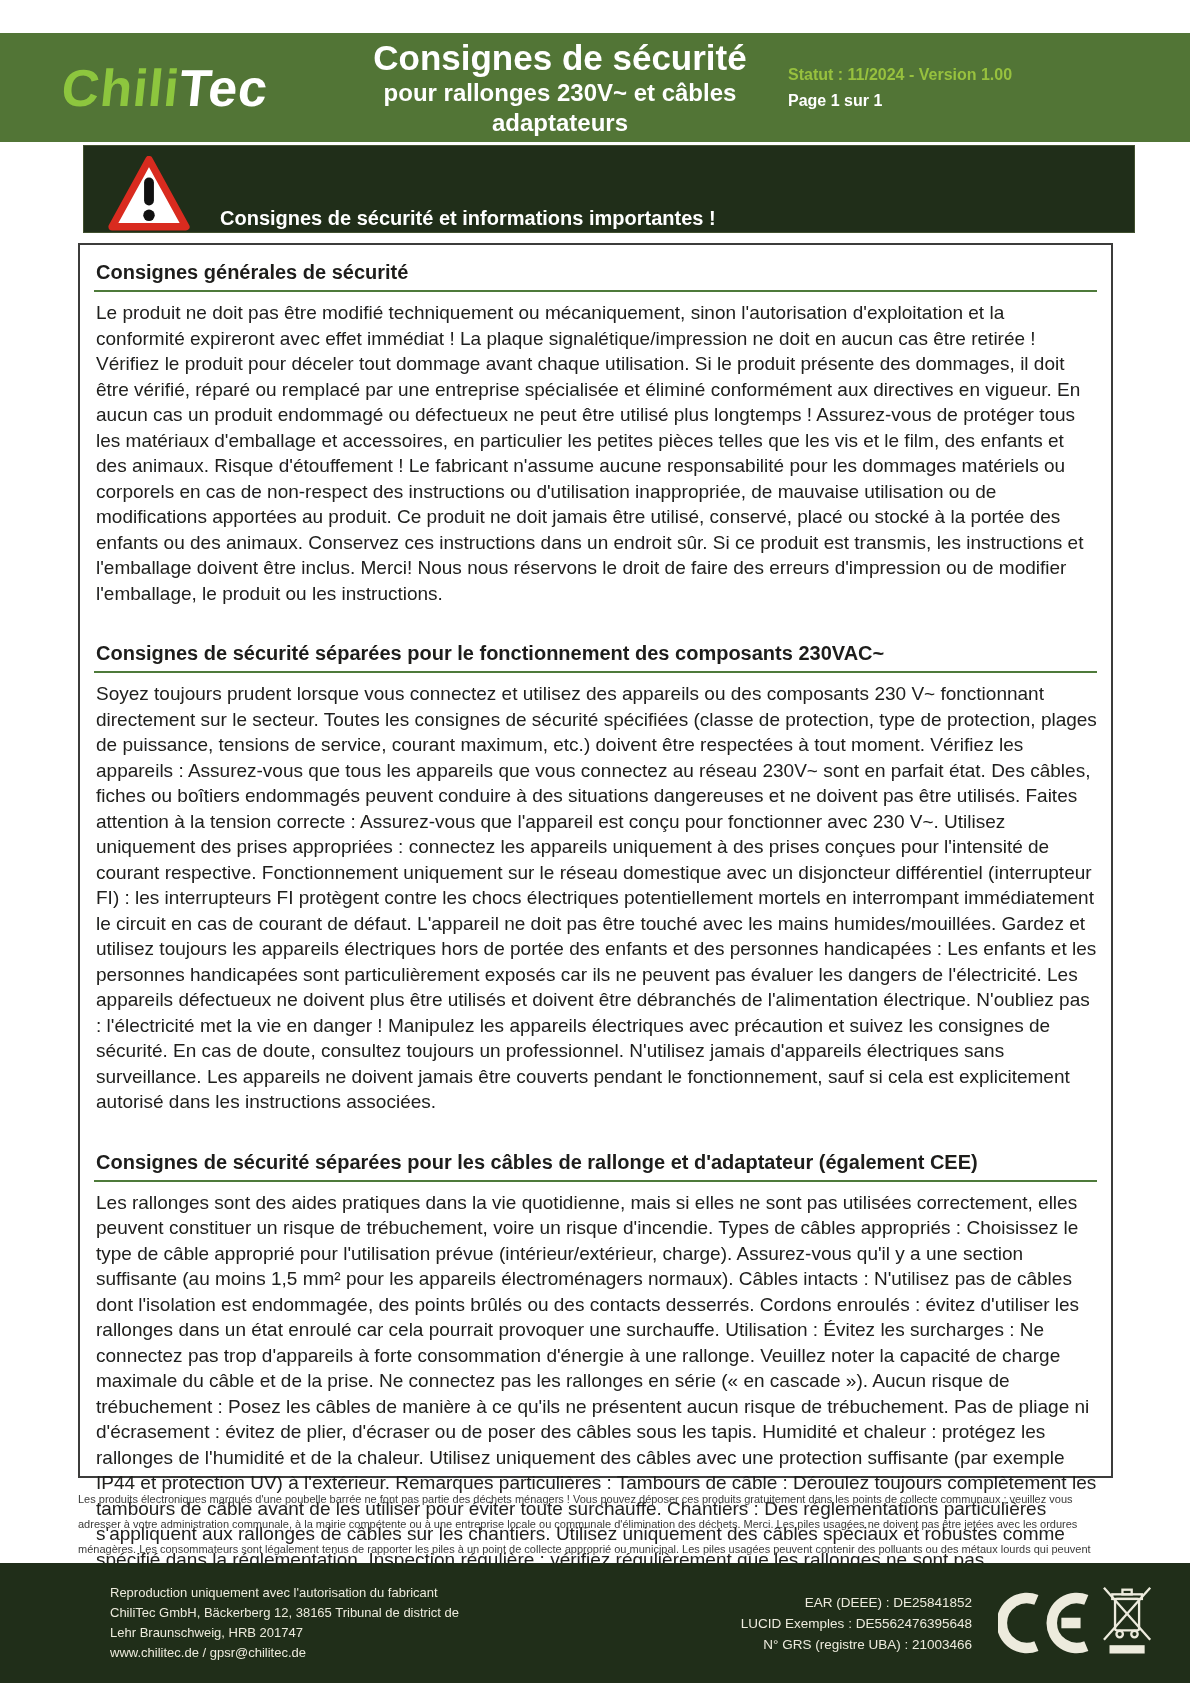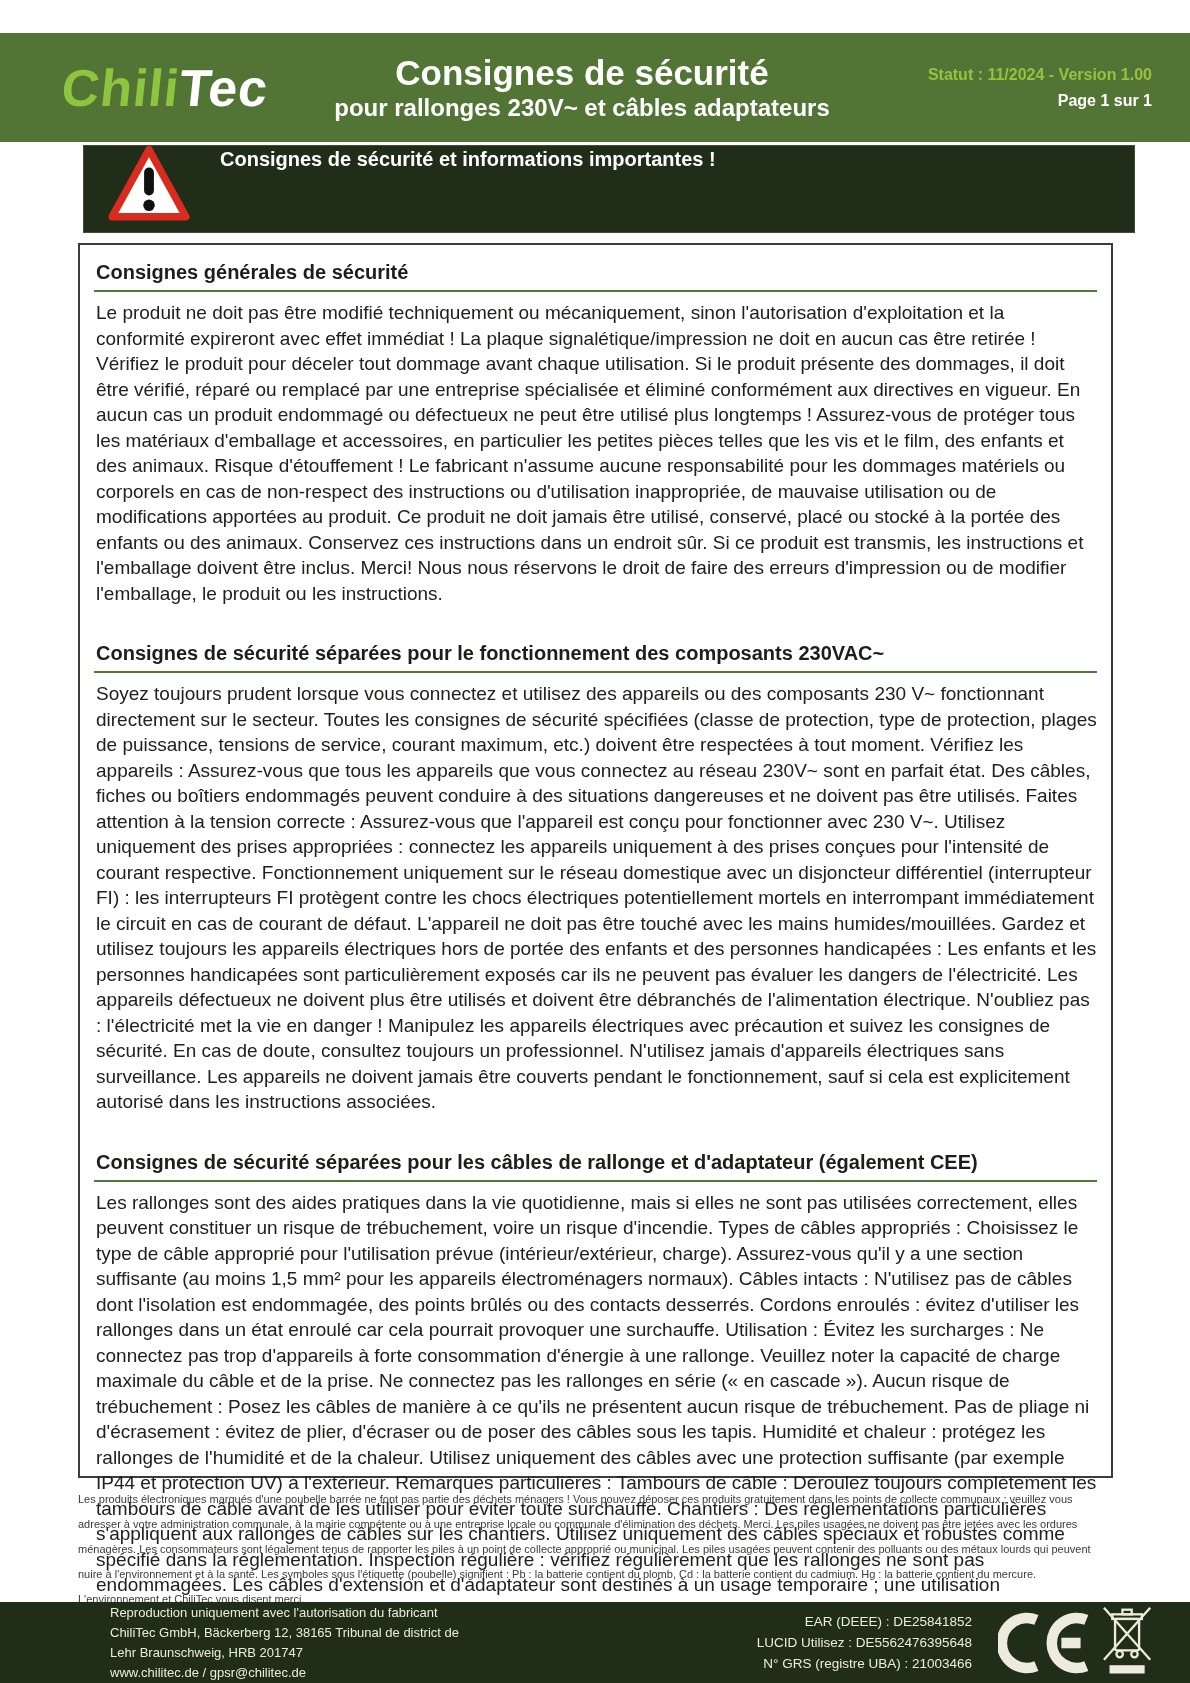--- a/index.html
+++ b/index.html
@@ -16,27 +16,27 @@
   .logo{
     margin-left:62px;width:280px;font-weight:800;font-size:52px;
     letter-spacing:1px;transform:skewX(-6deg);white-space:nowrap;
     font-family:"Liberation Sans",sans-serif;
   }
   .logo .green{color:#8DC63E;}
   .logo .white{color:#ffffff;}
   .header-center{flex:1;text-align:center;color:#fff;margin-left:-10px;}
   .header-title{font-size:35px;font-weight:800;line-height:40px;text-align:center;}
   .header-subtitle{font-size:24px;font-weight:700;line-height:30px;}
-  .header-right{width:320px;text-align:right;padding-right:38px;}
+  .header-right{width:320px;text-align:left;padding-right:82px;}
   .header-status{color:#97C13E;font-weight:700;font-size:16px;line-height:26px;}
   .header-page{color:#ffffff;font-weight:700;font-size:16px;line-height:26px;}
   
   .warning-box{
     position:absolute;top:145px;left:83px;width:1052px;height:88px;
-    background:#202E19;color:#fff;display:flex;align-items:flex-start;
+    background:#202E19;color:#fff;display:flex;align-items:flex-end;
     box-sizing:border-box;padding:0 18px;border:1px solid #41502f;
   }
   .warning-icon{width:82px;height:76px;flex:0 0 82px;margin-left:6px;}
   .warning-textwrap{margin-left:30px;}
   .warning-title{font-weight:700;font-size:20px;line-height:27px;}
   .warning-text{font-size:19px;line-height:25px;font-weight:400;}
   
   .main-box{
     position:absolute;top:243px;left:78px;width:1035px;height:1235px;
     box-sizing:border-box;border:2px solid #3c3c3b;background:#fff;
@@ -46,21 +46,21 @@
   .section-rule{border:none;border-top:2px solid #4E7A3A;margin:0 0 8px 0;}
   .section-body{font-size:19px;line-height:25.5px;color:#20201e;margin:0 0 0 2px;}
   .section-gap{height:36px;}
   
   .smallprint{
     position:absolute;top:1487px;left:78px;width:1035px;
     font-size:11px;line-height:25px;color:#3a3a38;
   }
   
   .footer-band{
-    position:absolute;bottom:0;left:0;width:1190px;height:81px;
+    position:absolute;bottom:0;left:0;width:1190px;height:120px;
     background:#202E19;color:#EDEBDD;display:flex;align-items:center;
     box-sizing:border-box;
   }
   .footer-left{margin-left:110px;font-size:13px;line-height:20px;}
   .footer-right{margin-left:auto;text-align:right;font-size:13.5px;line-height:21px;}
   .footer-marks{display:flex;align-items:center;margin:0 34px 0 26px;gap:6px;}
   .ce-mark{width:96px;height:62px;}
   .weee-mark{width:56px;height:74px;}
 </style>
 </head>
@@ -115,21 +115,21 @@
 
 <div class="footer-band">
   <div class="footer-left">
     <div>Reproduction uniquement avec l'autorisation du fabricant</div>
     <div>ChiliTec GmbH, Bäckerberg 12, 38165 Tribunal de district de</div>
     <div>Lehr Braunschweig, HRB 201747</div>
     <div>www.chilitec.de / gpsr@chilitec.de</div>
   </div>
   <div class="footer-right">
     <div>EAR (DEEE) : DE25841852</div>
-    <div>LUCID Utilisez : DE5562476395648</div>
+    <div>LUCID Exemples : DE5562476395648</div>
     <div>N° GRS (registre UBA) : 21003466</div>
   </div>
   <div class="footer-marks">
     <svg class="ce-mark" viewBox="0 0 100 64">
       <path d="M40 8 A26 26 0 1 0 40 56" fill="none" stroke="#EDEBDD" stroke-width="11"></path>
       <path d="M92 8 A26 26 0 1 0 92 56" fill="none" stroke="#EDEBDD" stroke-width="11"></path>
       <line x1="66" y1="32" x2="86" y2="32" stroke="#EDEBDD" stroke-width="11"></line>
     </svg>
     <svg class="weee-mark" viewBox="0 0 60 80">
       <g stroke="#EDEBDD" stroke-width="2.5" fill="none">

